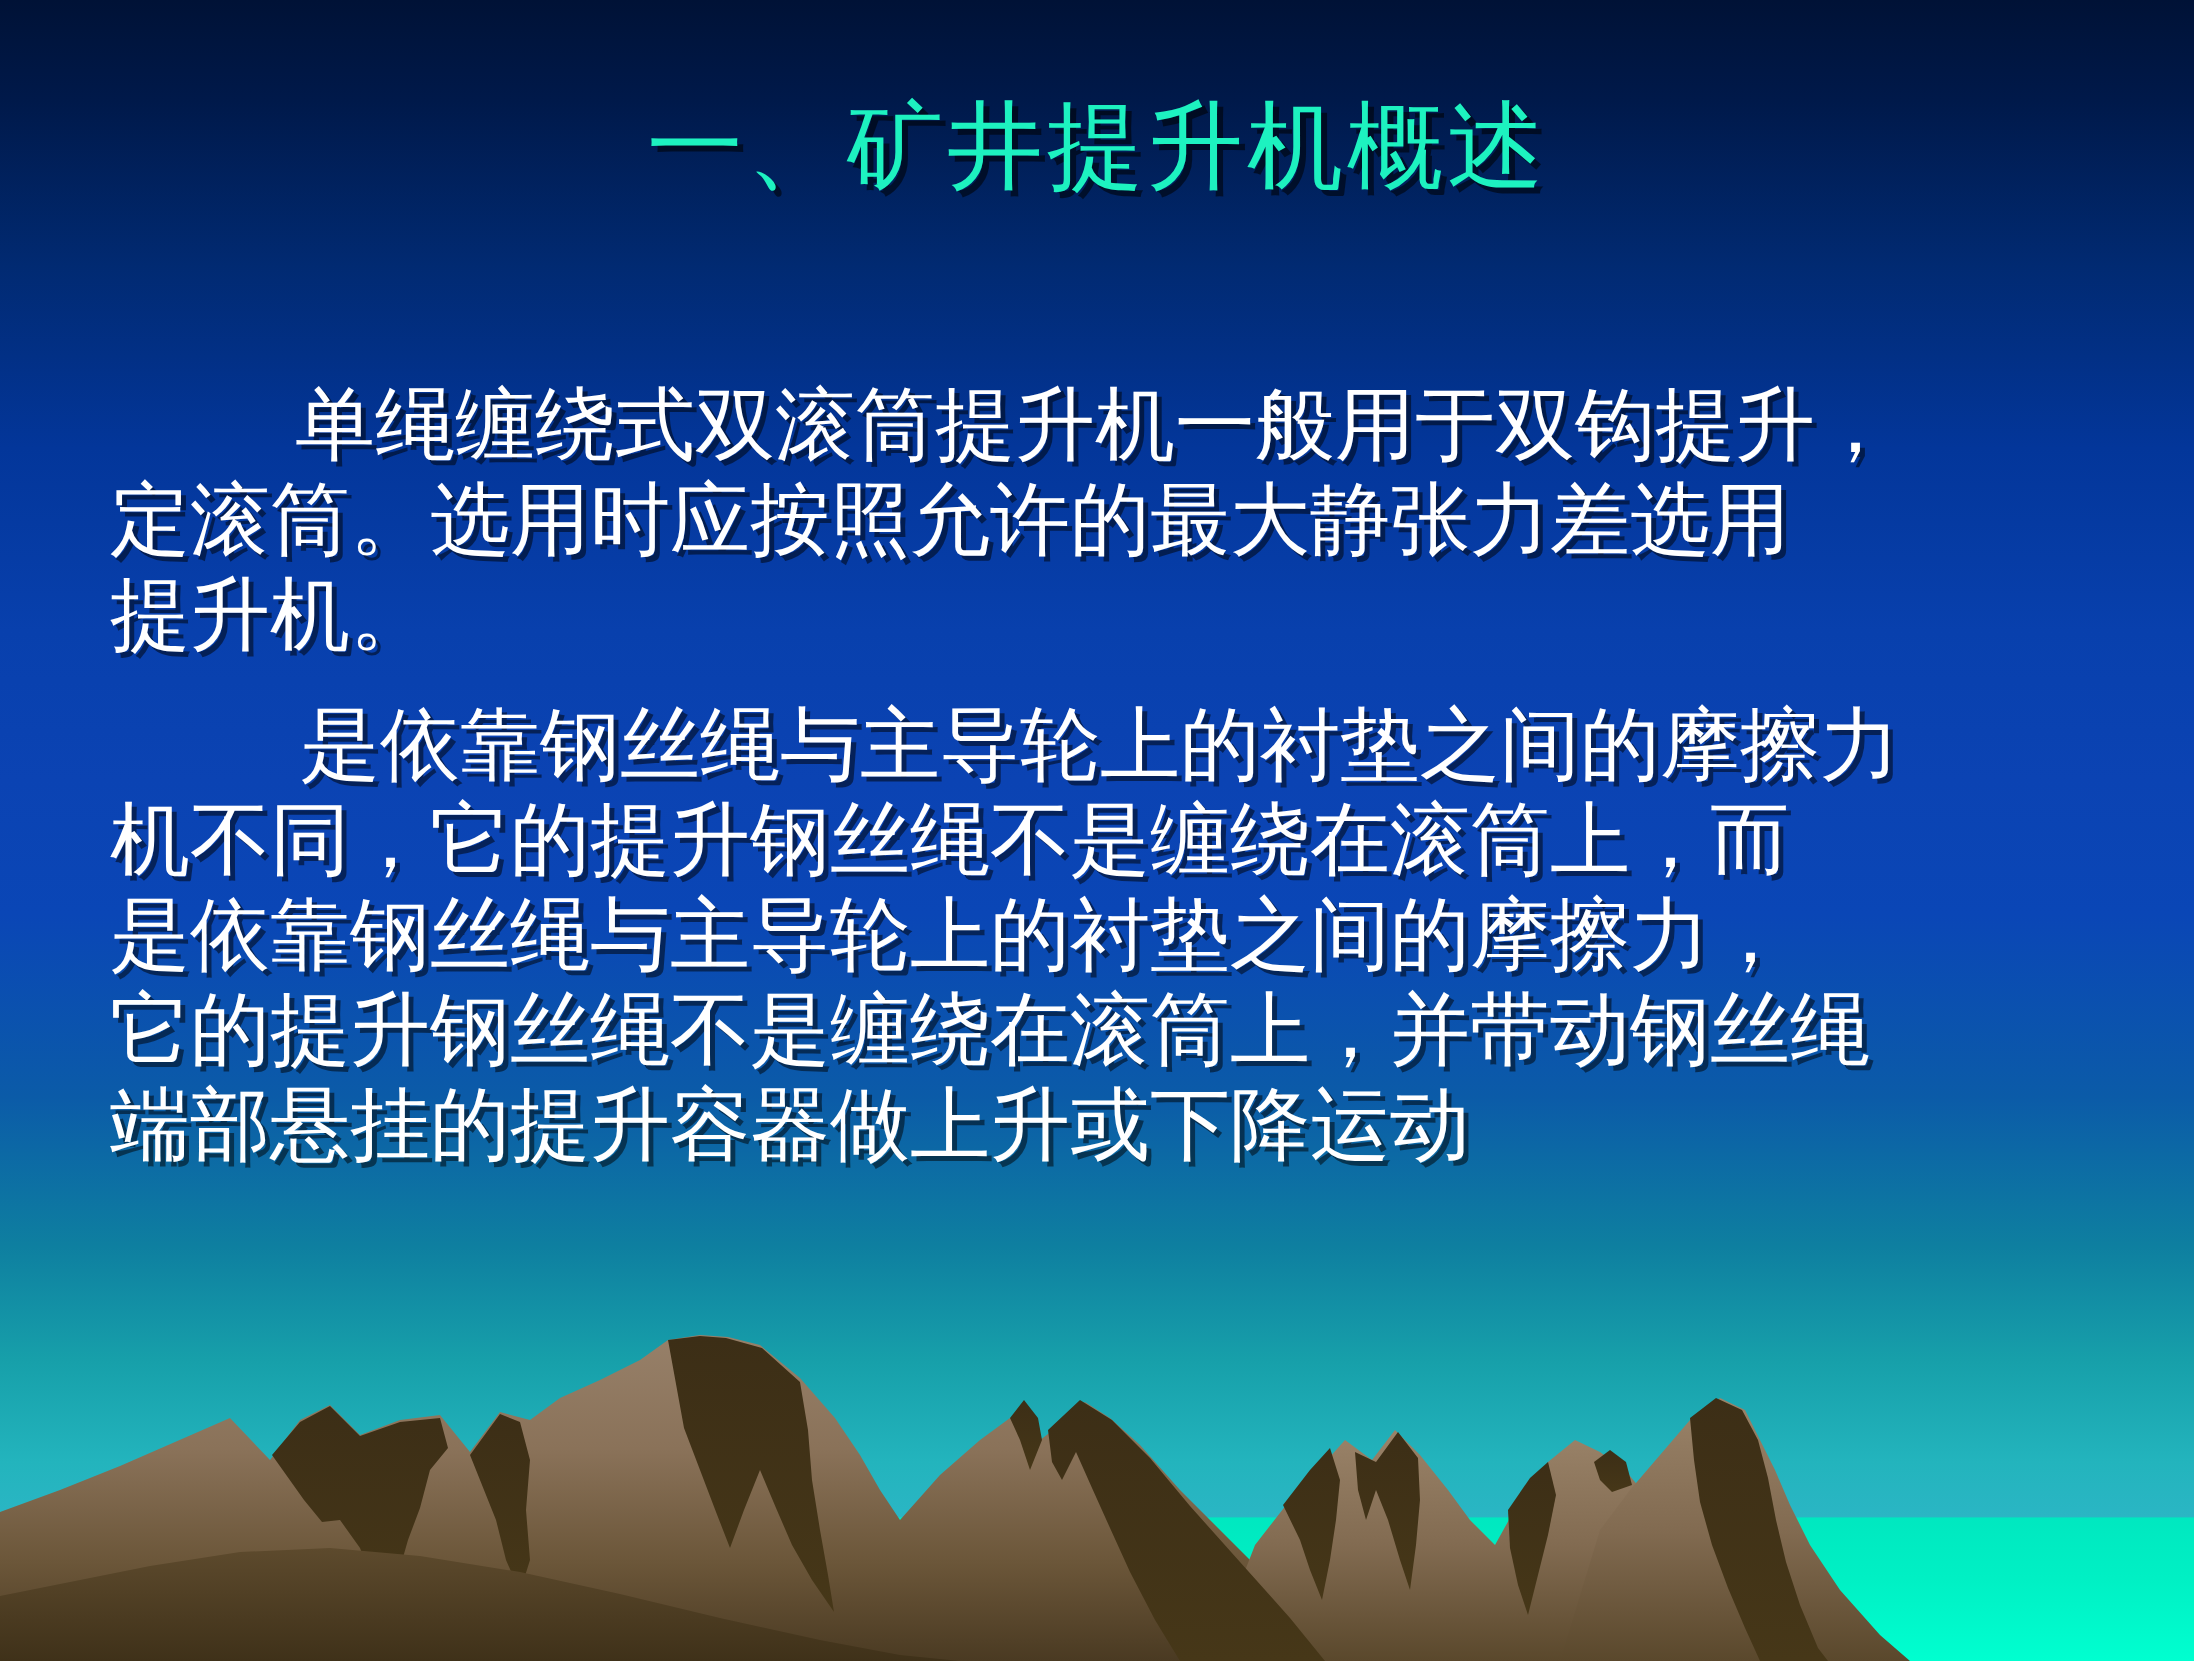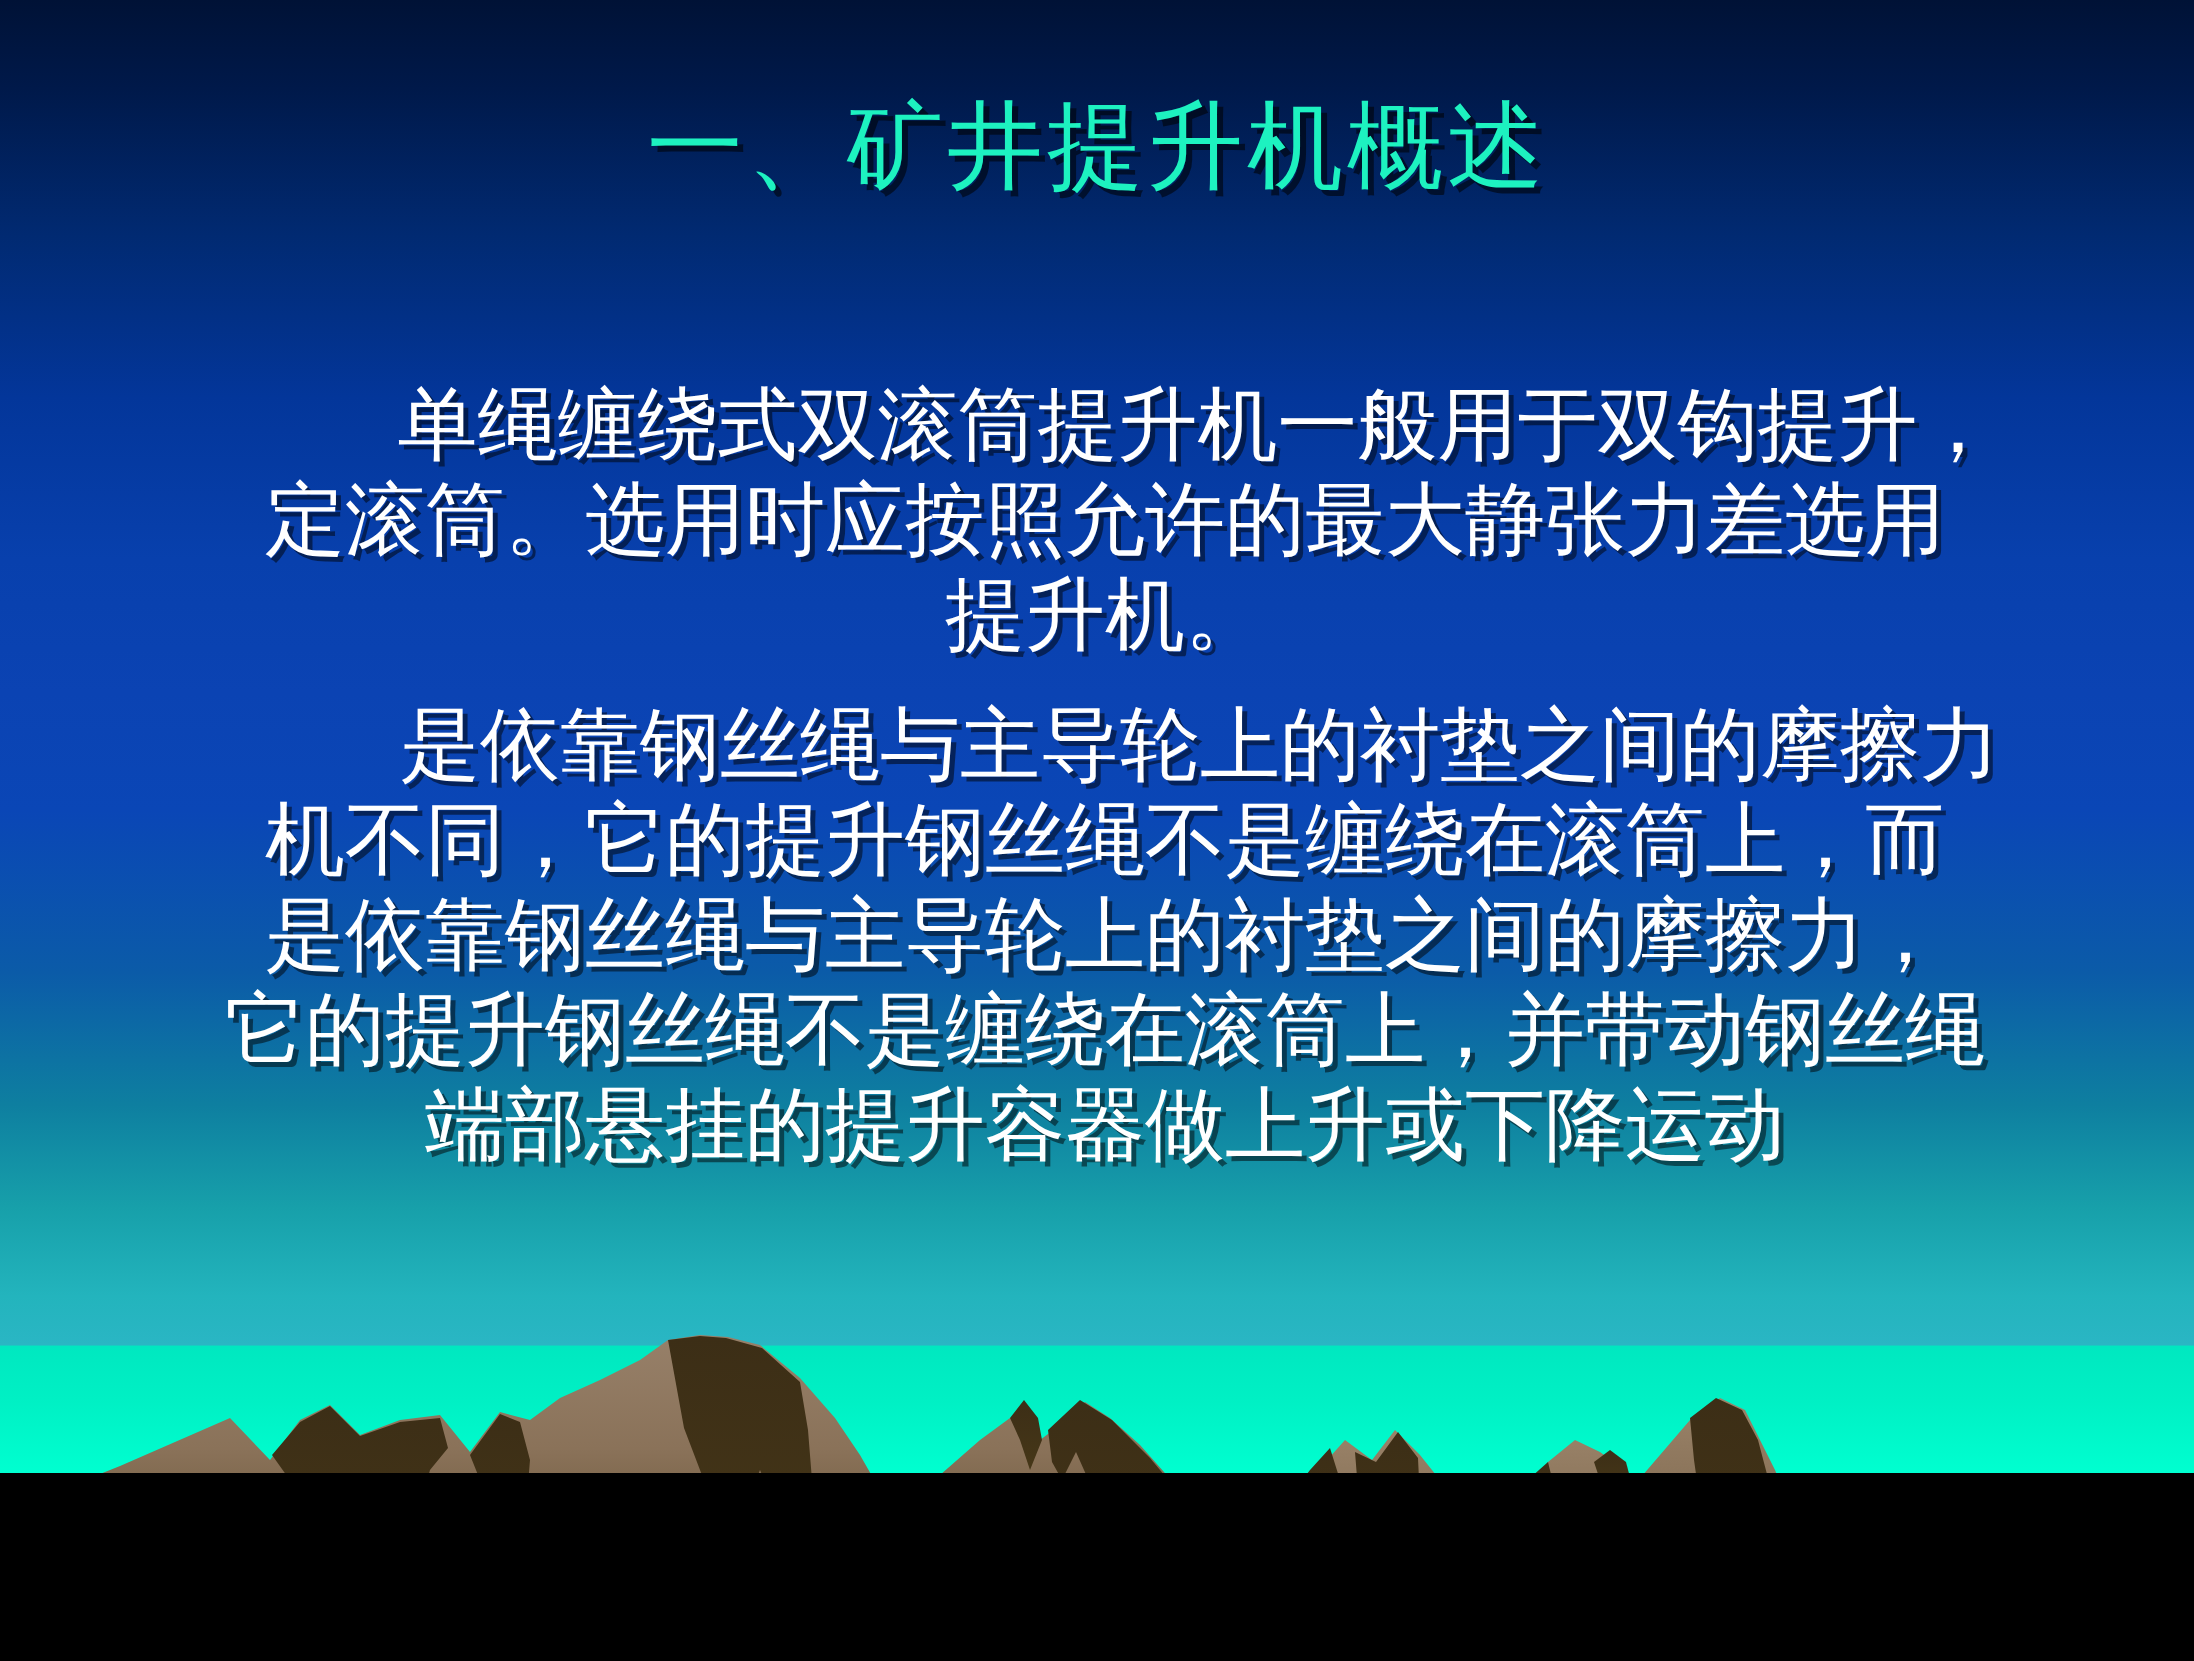--- a/index.html
+++ b/index.html
@@ -4,21 +4,21 @@
 <title>Slide</title>
 <style>
   html, body {
     margin: 0;
     padding: 0;
     background: #000;
   }
   #slide {
     position: relative;
     width: 2194px;
-    height: 1473px;
+    height: 1661px;
     overflow: hidden;
     font-family: "DejaVu Serif", "Liberation Serif", serif;
     background: linear-gradient(to bottom,
         #001236 0%,
         #00194a 6%,
         #012a72 16%,
         #03369a 27%,
         #0840ad 38%,
         #0b43b3 47%,
         #0a46b6 55%,
@@ -80,21 +80,20 @@
   .para {
     font-size: 80px;
     line-height: 1.185;
     letter-spacing: 0px;
     text-shadow: 5px 5px 0 rgba(0,0,0,0.5);
     margin: 0;
     white-space: nowrap;
   }
   .para .ln {
     display: block;
-    text-align: center;
   }
   .para .ln.indent {
     padding-left: 185px;
   }
   .para.p2 {
     margin-top: 36px;
   }
   .para.p2 .ln.indent {
     padding-left: 190px;
   }

